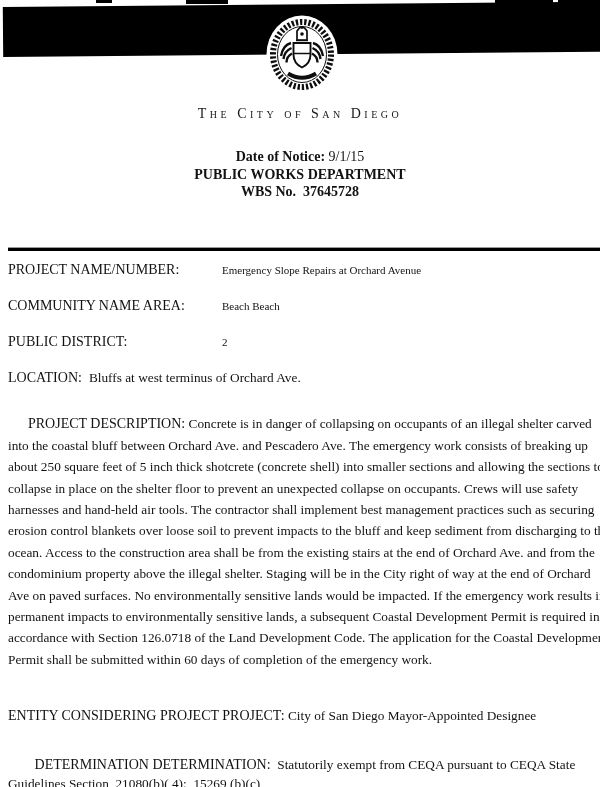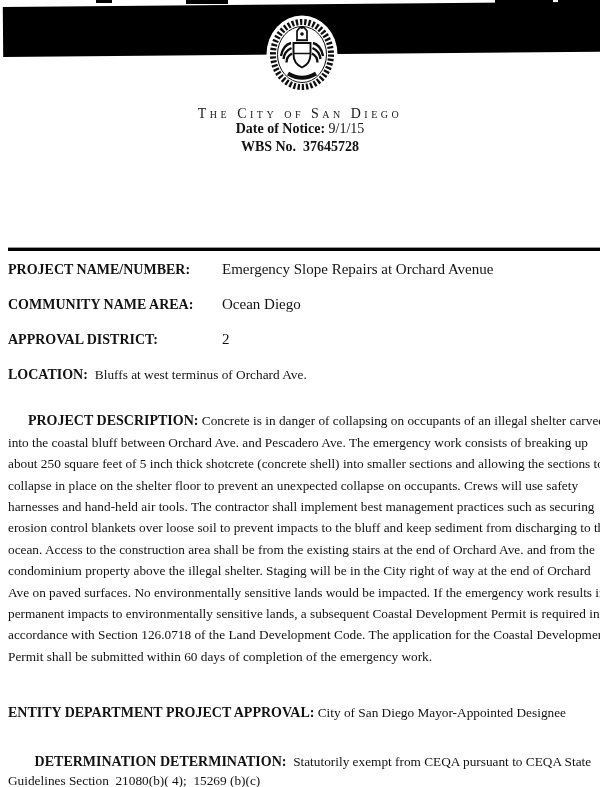--- a/index.html
+++ b/index.html
@@ -33,21 +33,21 @@
     text-align: center;
     font-variant: small-caps;
     font-weight: 400;
     font-size: 14px;
     letter-spacing: 3.5px;
     color: #181818;
   }
 
   
   .notice-header {
-    position: absolute; top: 120px; left: 0; width: 600px;
+    position: absolute; top: 148px; left: 0; width: 600px;
     text-align: center;
     font-size: 14px;
     line-height: 17.5px;
     color: #121212;
   }
   .notice-header .b { font-weight: 700; }
   .pre { white-space: pre-wrap; }
 
   .divider {
     position: absolute; top: 247px; left: 8px; width: 592px;
@@ -57,27 +57,27 @@
 
   
   .main {
     position: absolute; top: 261px; left: 8px; width: 604px;
     font-size: 13.3px;
     color: #121212;
   }
   .field-row { margin: 0 0 18px 0; line-height: 17px; }
   .field-label {
     display: inline-block; width: 214px;
-    font-weight: 700; font-size: 14px;
+    font-weight: 400; font-size: 14px;
     vertical-align: top;
   }
-  .field-value { font-size: 15px; }
+  .field-value { font-size: 11px; }
 
   .location-row { margin: 16px 0 4px 0; line-height: 17px; }
-  .inline-label { font-weight: 700; font-size: 14px; margin-top: 12px; }
+  .inline-label { font-weight: 400; font-size: 14px; margin-top: 12px; }
   .inline-val { margin-left: 7px; text-align: center; }
 
   .description { margin: 6px 0 0 0; line-height: 21.4px; }
 
   .bottom-block { margin-top: 14px; }
   .bottom-row { margin: 10px 0 0 0; line-height: 19.5px; }
   .nowrap { white-space: nowrap; overflow: hidden; }
 </style>
 </head>
 <body>
@@ -113,48 +113,49 @@
     </svg>
   </div>
 
   <div class="city-caption">The City of San Diego</div>
 
   <div class="notice-header">
     <div>
       <span class="b">Date of Notice:</span>
       <span>9/1/15</span>
     </div>
+    <div class="b">PUBLIC WORKS DEPARTMENT</div>
     <div class="b pre">WBS No.  37645728</div>
   </div>
 
   <div class="divider"></div>
 
   <div class="main">
 
     <div class="field-row">
       <span class="field-label">PROJECT NAME/NUMBER:</span><span class="field-value">Emergency Slope Repairs at Orchard Avenue</span>
     </div>
     <div class="field-row">
-      <span class="field-label">COMMUNITY NAME AREA:</span><span class="field-value">Ocean Diego</span>
+      <span class="field-label">COMMUNITY NAME AREA:</span><span class="field-value">Beach Beach</span>
     </div>
     <div class="field-row">
-      <span class="field-label">APPROVAL DISTRICT:</span><span class="field-value">2</span>
+      <span class="field-label">PUBLIC DISTRICT:</span><span class="field-value">2</span>
     </div>
 
     <div class="location-row">
       <span class="inline-label">LOCATION:</span><span class="inline-val">Bluffs at west terminus of Orchard Ave.</span>
     </div>
 
     <p class="description pre">
       <span class="inline-label">PROJECT DESCRIPTION:</span><span> Concrete is in danger of collapsing on occupants of an illegal shelter carved into the coastal bluff between Orchard Ave. and Pescadero Ave. The emergency work consists of breaking up about 250 square feet of 5 inch thick shotcrete (concrete shell) into smaller sections and allowing the sections to collapse in place on the shelter floor to prevent an unexpected collapse on occupants. Crews will use safety harnesses and hand-held air tools. The contractor shall implement best management practices such as securing erosion control blankets over loose soil to prevent impacts to the bluff and keep sediment from discharging to the ocean. Access to the construction area shall be from the existing stairs at the end of Orchard Ave. and from the condominium property above the illegal shelter. Staging will be in the City right of way at the end of Orchard Ave on paved surfaces. No environmentally sensitive lands would be impacted. If the emergency work results in permanent impacts to environmentally sensitive lands, a subsequent Coastal Development Permit is required in accordance with Section 126.0718 of the Land Development Code. The application for the Coastal Development Permit shall be submitted within 60 days of completion of the emergency work.</span>
     </p>
 
     <div class="bottom-block">
       <div class="bottom-row nowrap pre">
-        <span class="inline-label">ENTITY DEPARTMENT PROJECT APPROVAL:</span><span>  City of San Diego Mayor-Appointed Designee</span>
+        <span class="inline-label">ENTITY CONSIDERING PROJECT PROJECT:</span><span>  City of San Diego Mayor-Appointed Designee</span>
       </div>
       <div class="bottom-row pre">
         <span class="inline-label">DETERMINATION DETERMINATION:</span><span>  Statutorily exempt from CEQA pursuant to CEQA State Guidelines Section  21080(b)( 4);  15269 (b)(c)</span>
       </div>
 
     </div>
 
   </div>
 </div>
 

